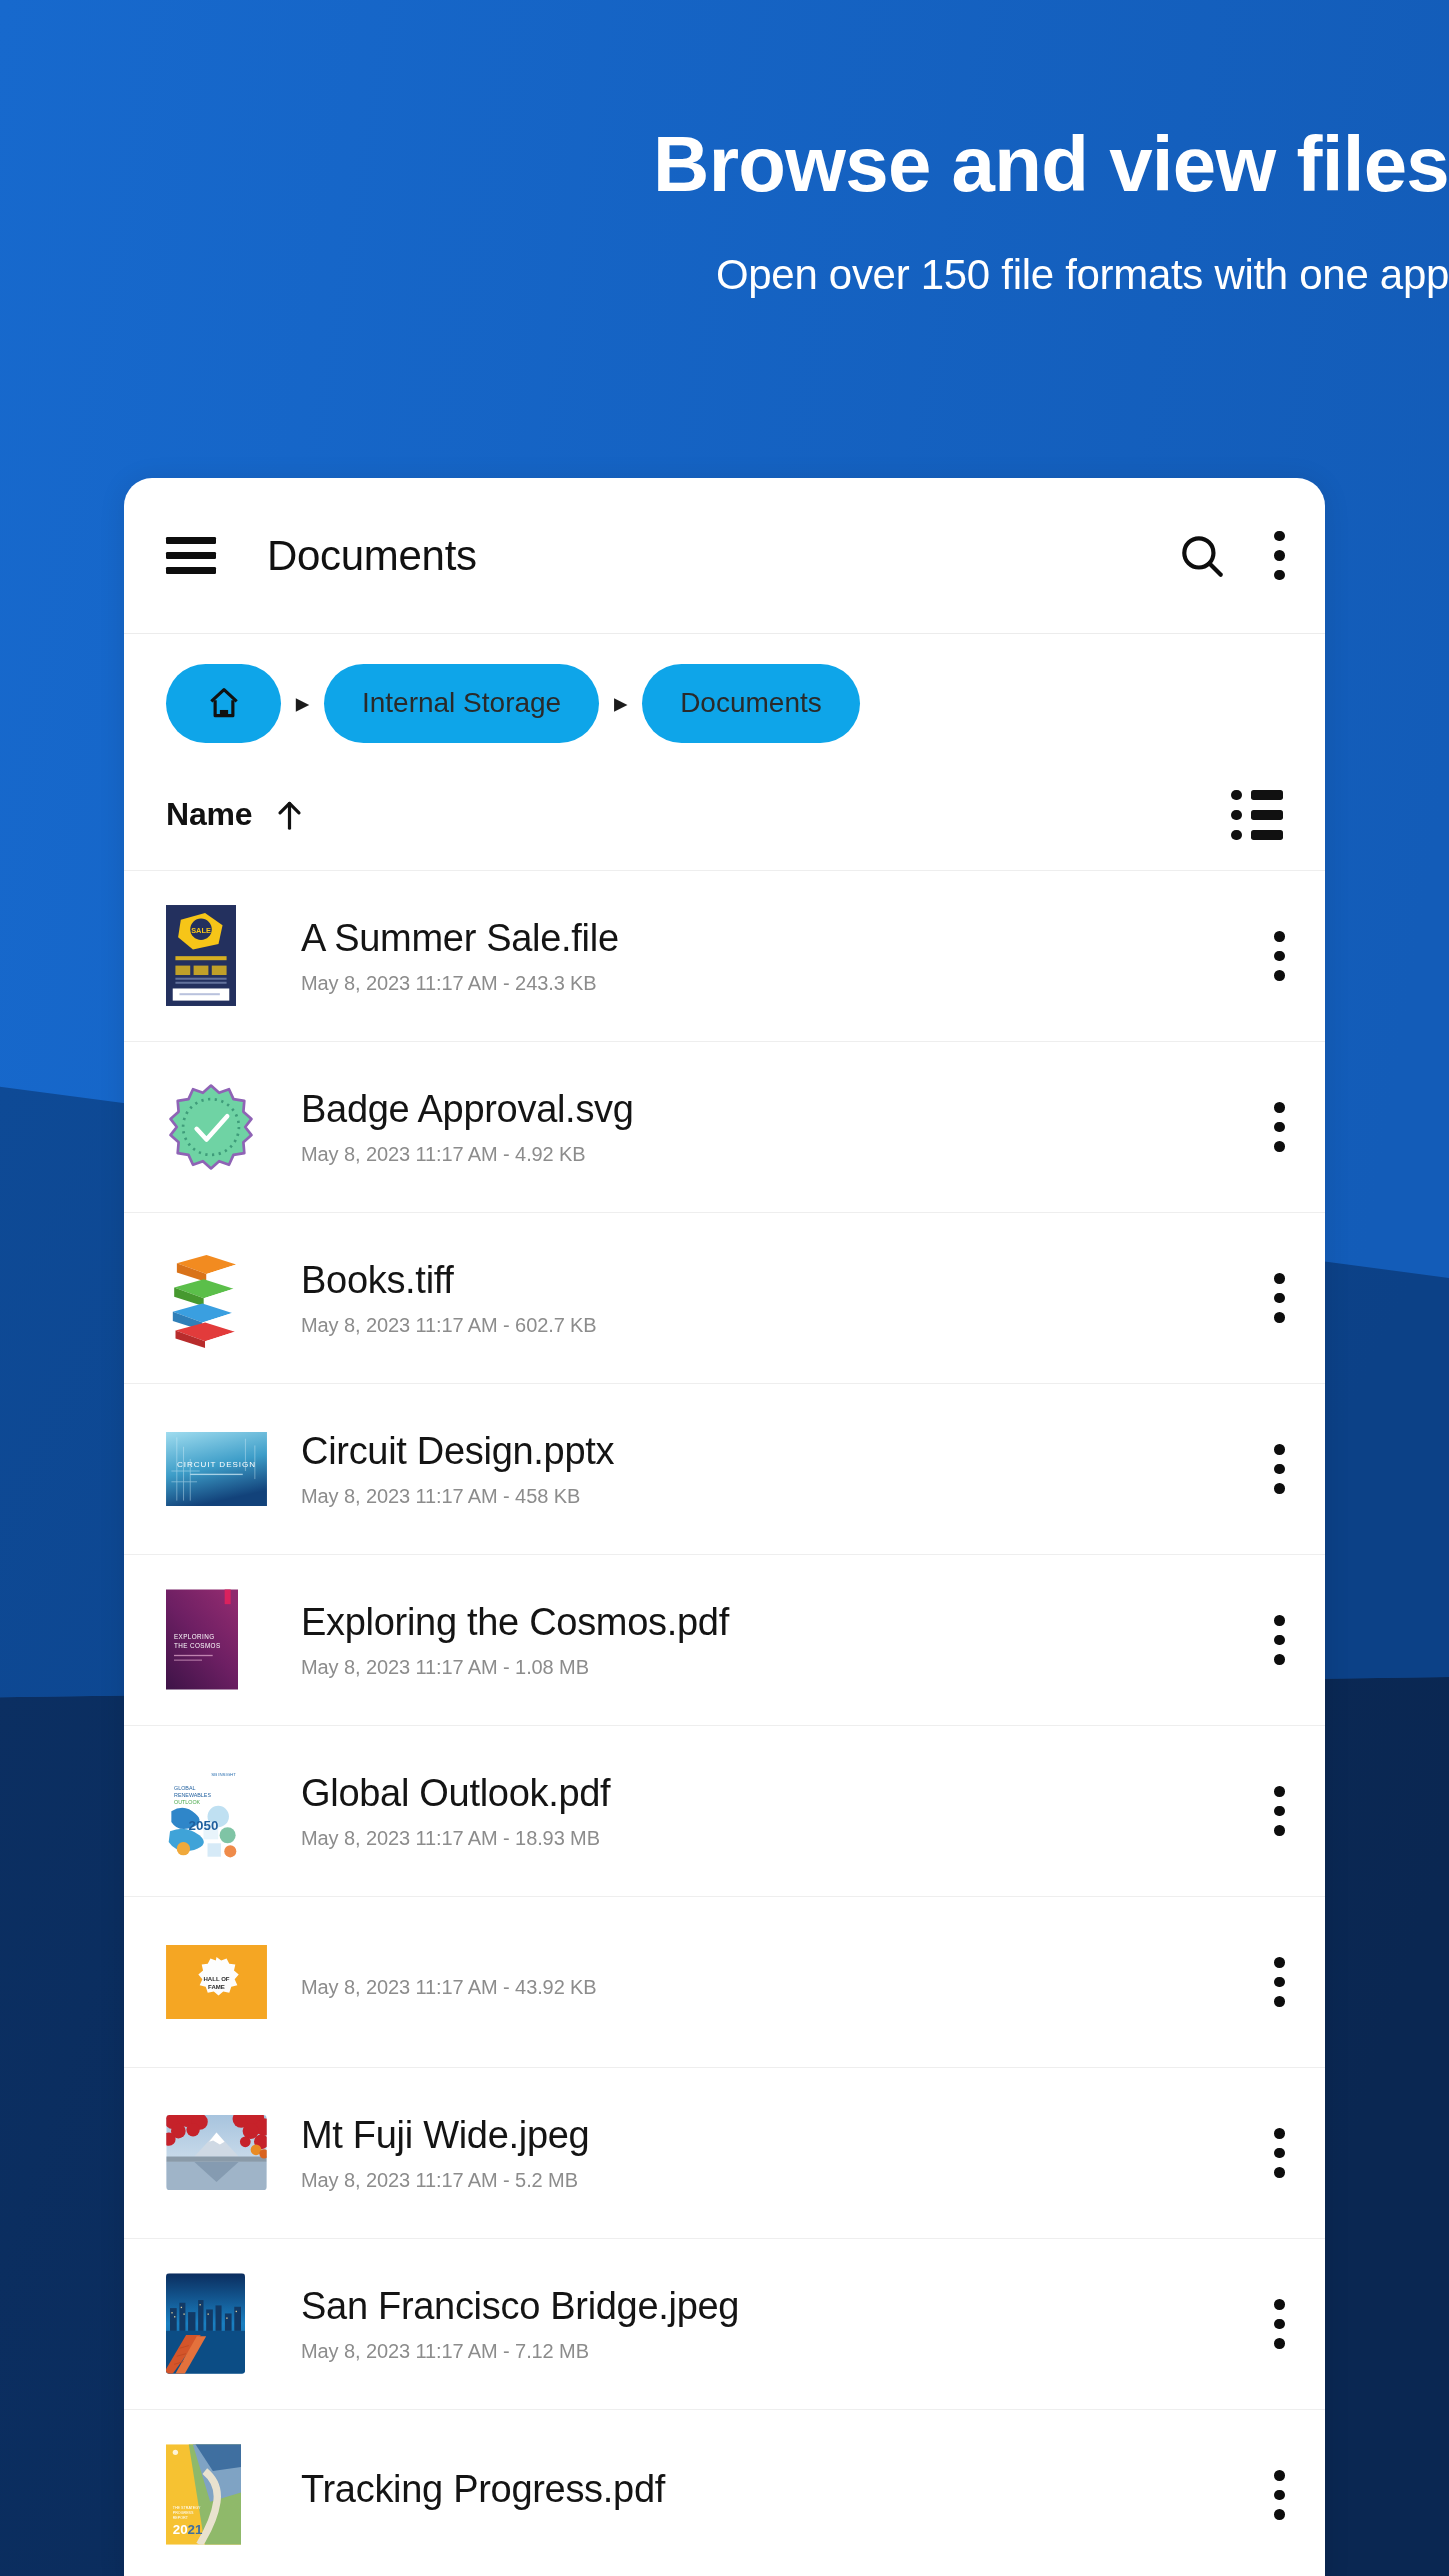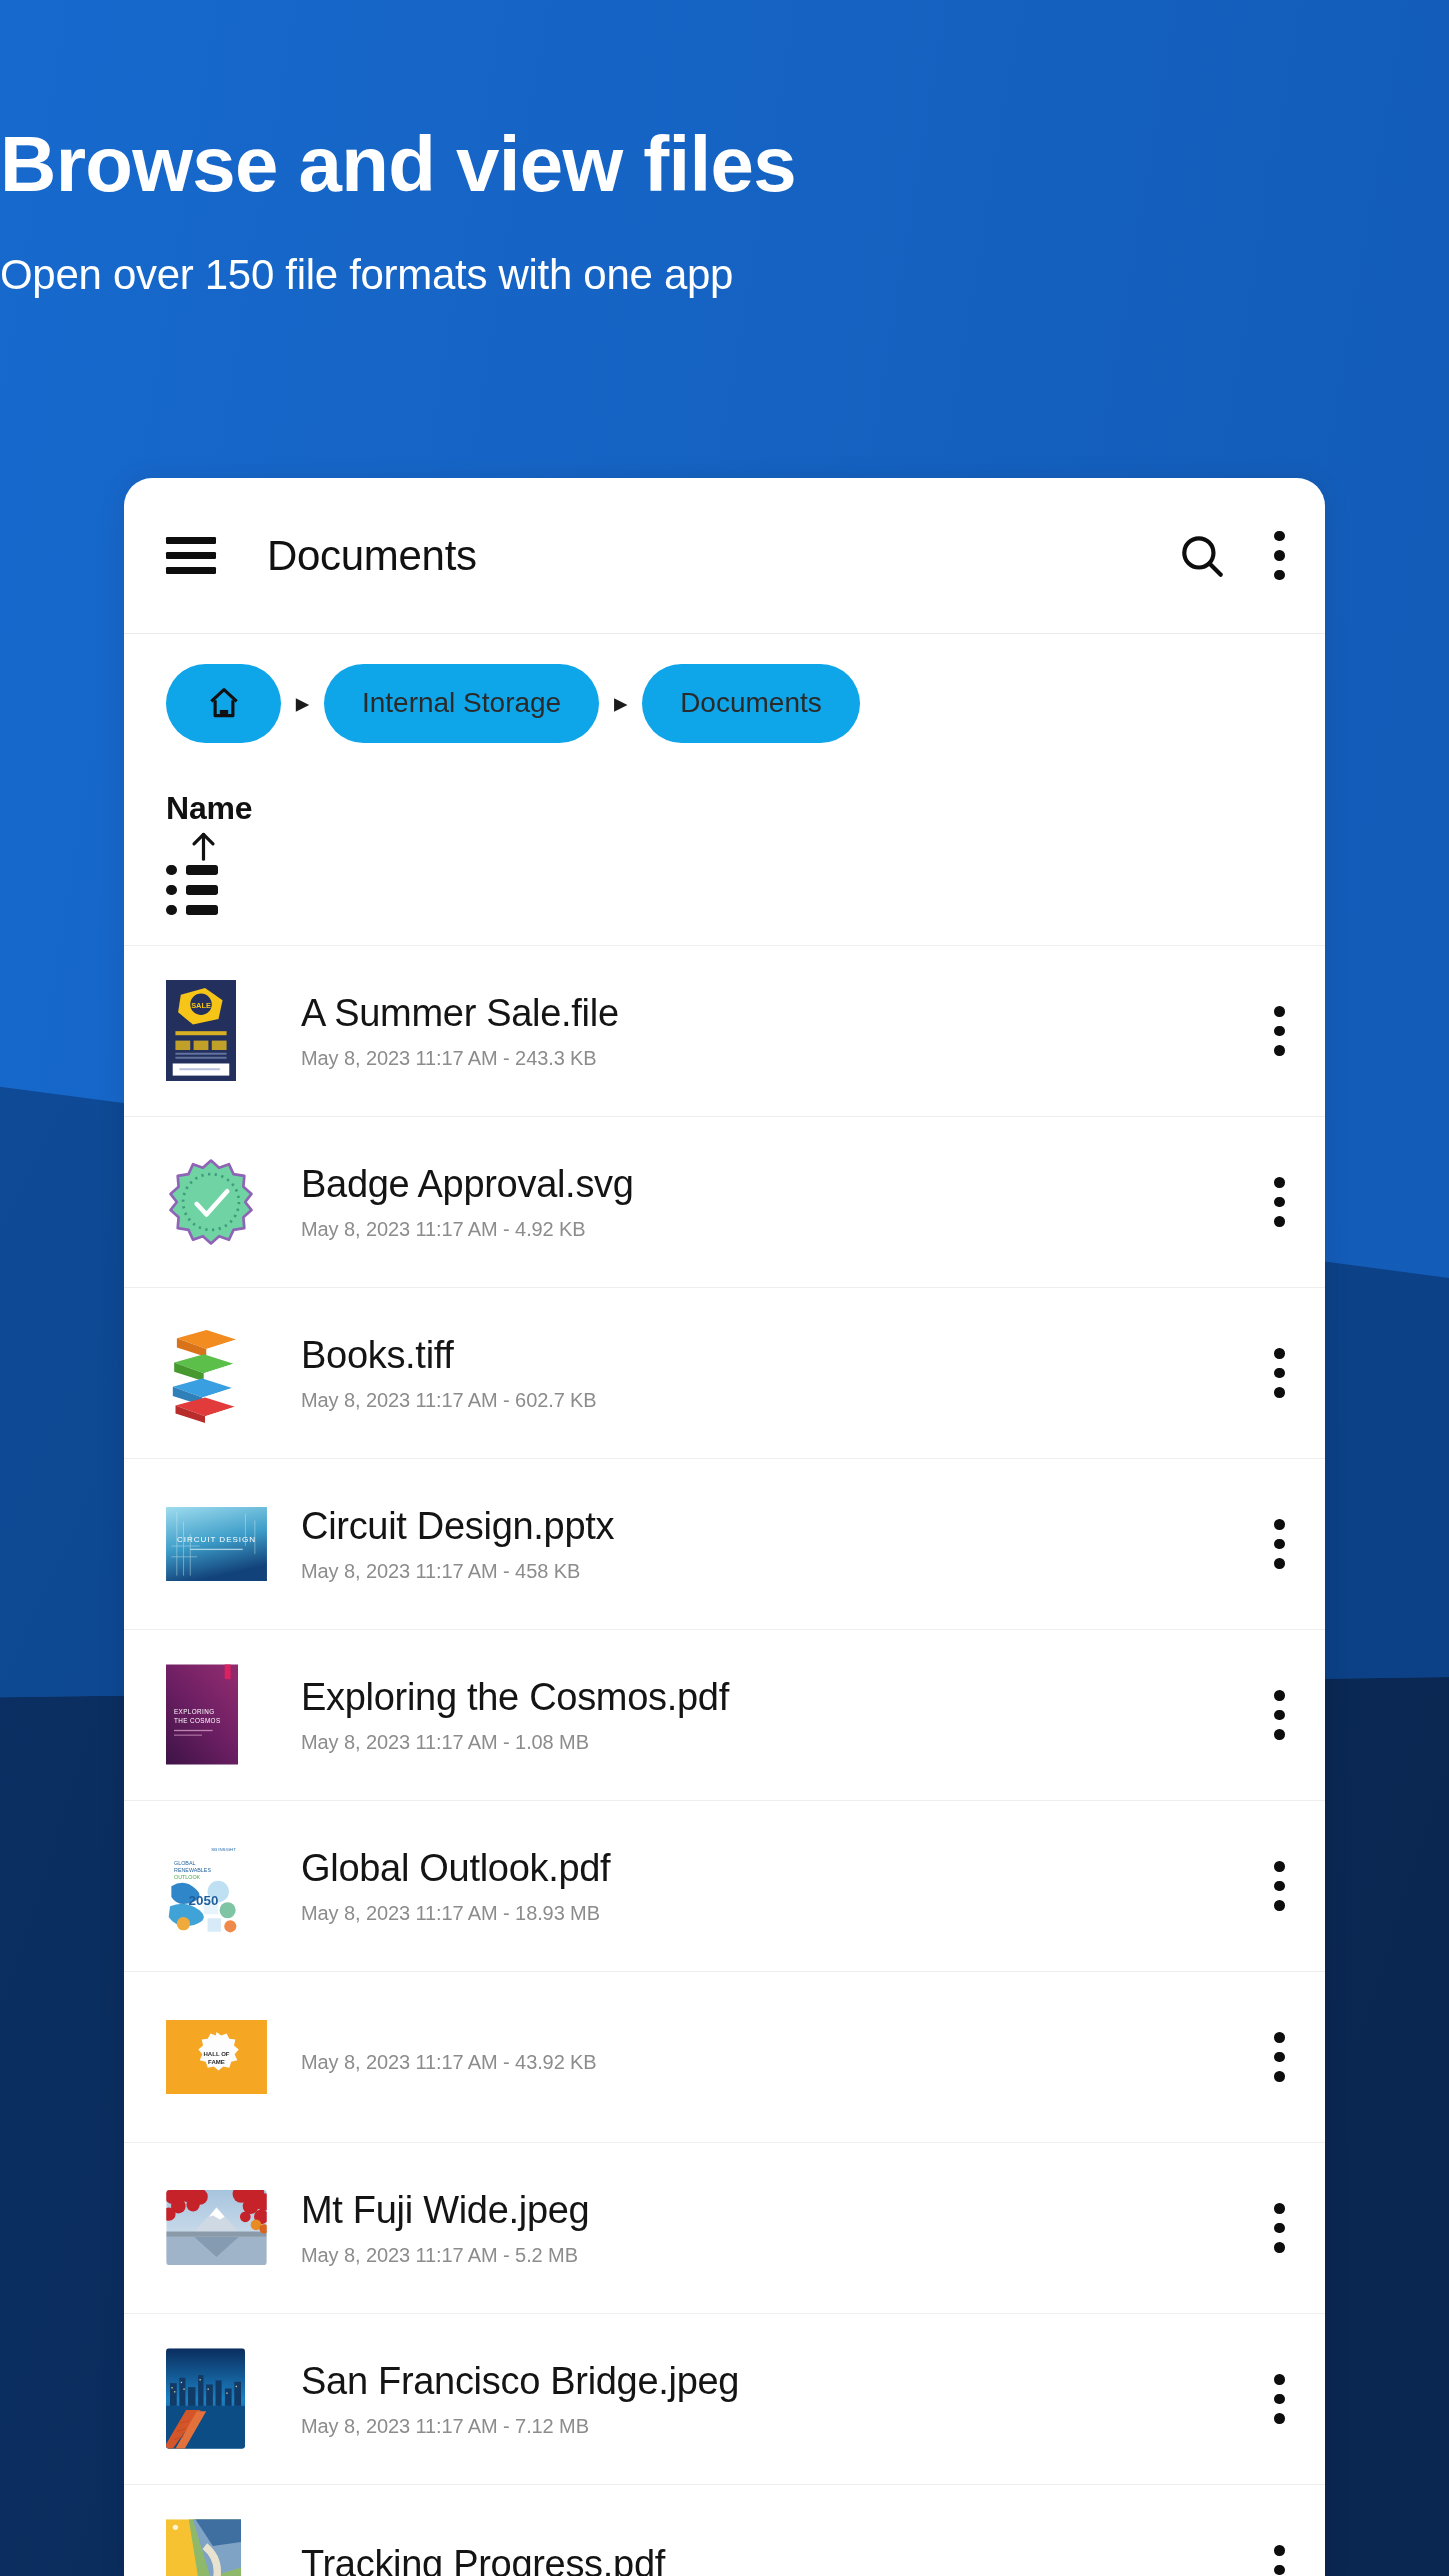--- a/index.html
+++ b/index.html
@@ -8,21 +8,21 @@
     font-family:"Liberation Sans", sans-serif;
     background:#1565c8;
     overflow:hidden;
     position:relative;
   }
 
   
   #bg { position:absolute; inset:0; z-index:0; }
 
   
-  .hero { position:absolute; top:0; left:0; width:1449px; z-index:2; text-align:left; }
+  .hero { position:absolute; top:0; left:0; width:1449px; z-index:2; text-align:right; }
   .hero-title {
     margin-top:124px;
     font-size:78px;
     font-weight:700;
     color:#ffffff;
     letter-spacing:-0.7px;
     line-height:1.05;
   }
   .hero-sub {
     margin-top:45px;
@@ -81,23 +81,22 @@
     font-size:28px;
     color:#2a2a2a;
     white-space:nowrap;
   }
   .crumb.home { width:115px; padding:0; justify-content:center; }
   .crumb-sep { font-size:27px; color:#1b1b1b; padding:0 8px; line-height:1; }
 
   
   .sortbar {
     display:flex;
-    align-items:flex-start;
+    align-items:center;
     padding:20px 42px 29.5px 42px;
-    flex-direction:column;
   }
   .sort-label { font-size:32px; font-weight:700; color:#111; letter-spacing:-0.2px; }
   .sort-arrow { margin-left:20px; display:flex; align-items:center; }
   .sortbar-spacer { flex:1 1 auto; }
   .listview-icon { display:flex; flex-direction:column; gap:9.4px; }
   .listview-icon .lrow { display:flex; align-items:center; gap:9.4px; }
   .listview-icon .dot { width:10.7px; height:10.7px; border-radius:50%; background:#111; }
   .listview-icon .bar { width:32px; height:10px; border-radius:2.7px; background:#111; }
 
   

